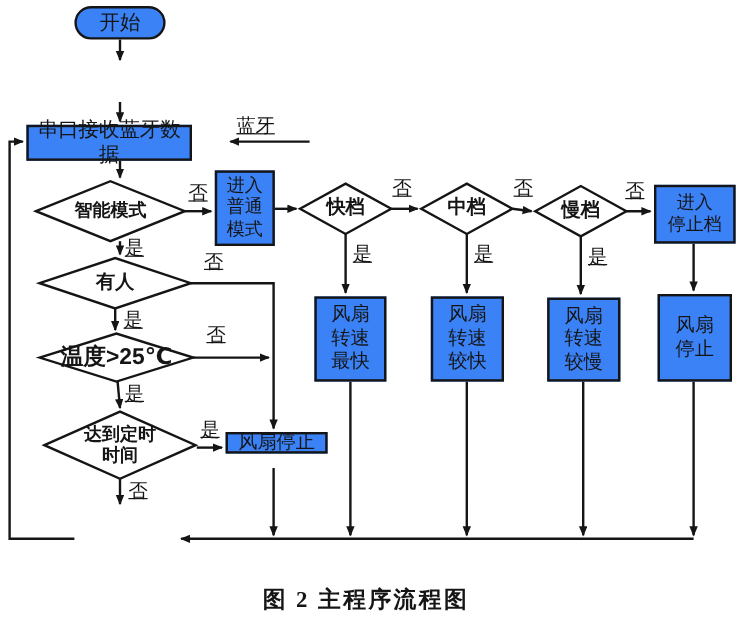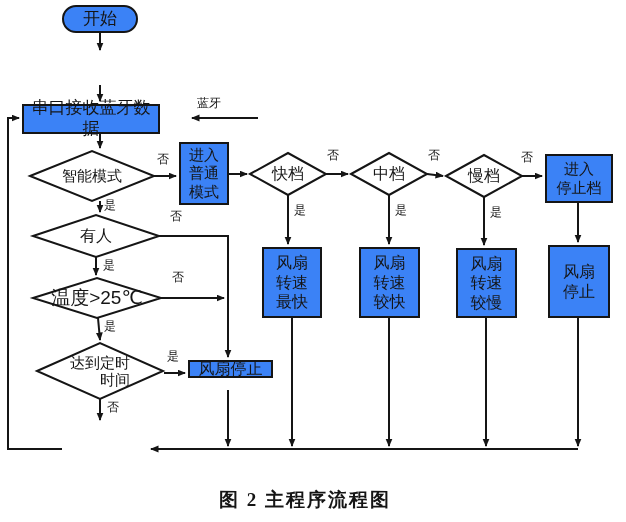--- a/index.html
+++ b/index.html
@@ -8,24 +8,24 @@
     font-family:"Liberation Sans","DejaVu Sans",sans-serif;color:#151515;
   }
   svg.wires{position:absolute;left:0;top:0;width:626px;height:522px;}
   .node{
     position:absolute;box-sizing:border-box;border:2px solid #151515;background:#3b82f6;
     display:flex;align-items:center;justify-content:center;text-align:center;
     white-space:pre-line;line-height:1.22;color:#151515;
   }
   .terminator{border-radius:15px;}
   .dlabel{
-    position:absolute;transform:translate(-50%,-50%);text-align:right;
-    white-space:pre-line;line-height:1.15;color:#151515;pointer-events:none;
+    position:absolute;transform:translate(-50%,-50%);text-align:center;
+    white-space:pre-line;line-height:1.15;color:#151515;pointer-events:none;font-weight:bold;
   }
-  .elabel{position:absolute;font-size:12px;color:#151515;}
+  .elabel{position:absolute;font-size:16px;color:#151515;text-decoration:underline;}
   .caption{
     position:absolute;left:140px;top:487px;width:330px;text-align:center;
     font-family:"Liberation Serif","DejaVu Serif",serif;font-weight:bold;font-size:19px;
     letter-spacing:2px;color:#151515;
   }
   .f17{font-size:17px;}
   .f16{font-size:16px;}
   .f15{font-size:15px;}
   .f14{font-size:19px;}
 </style>

